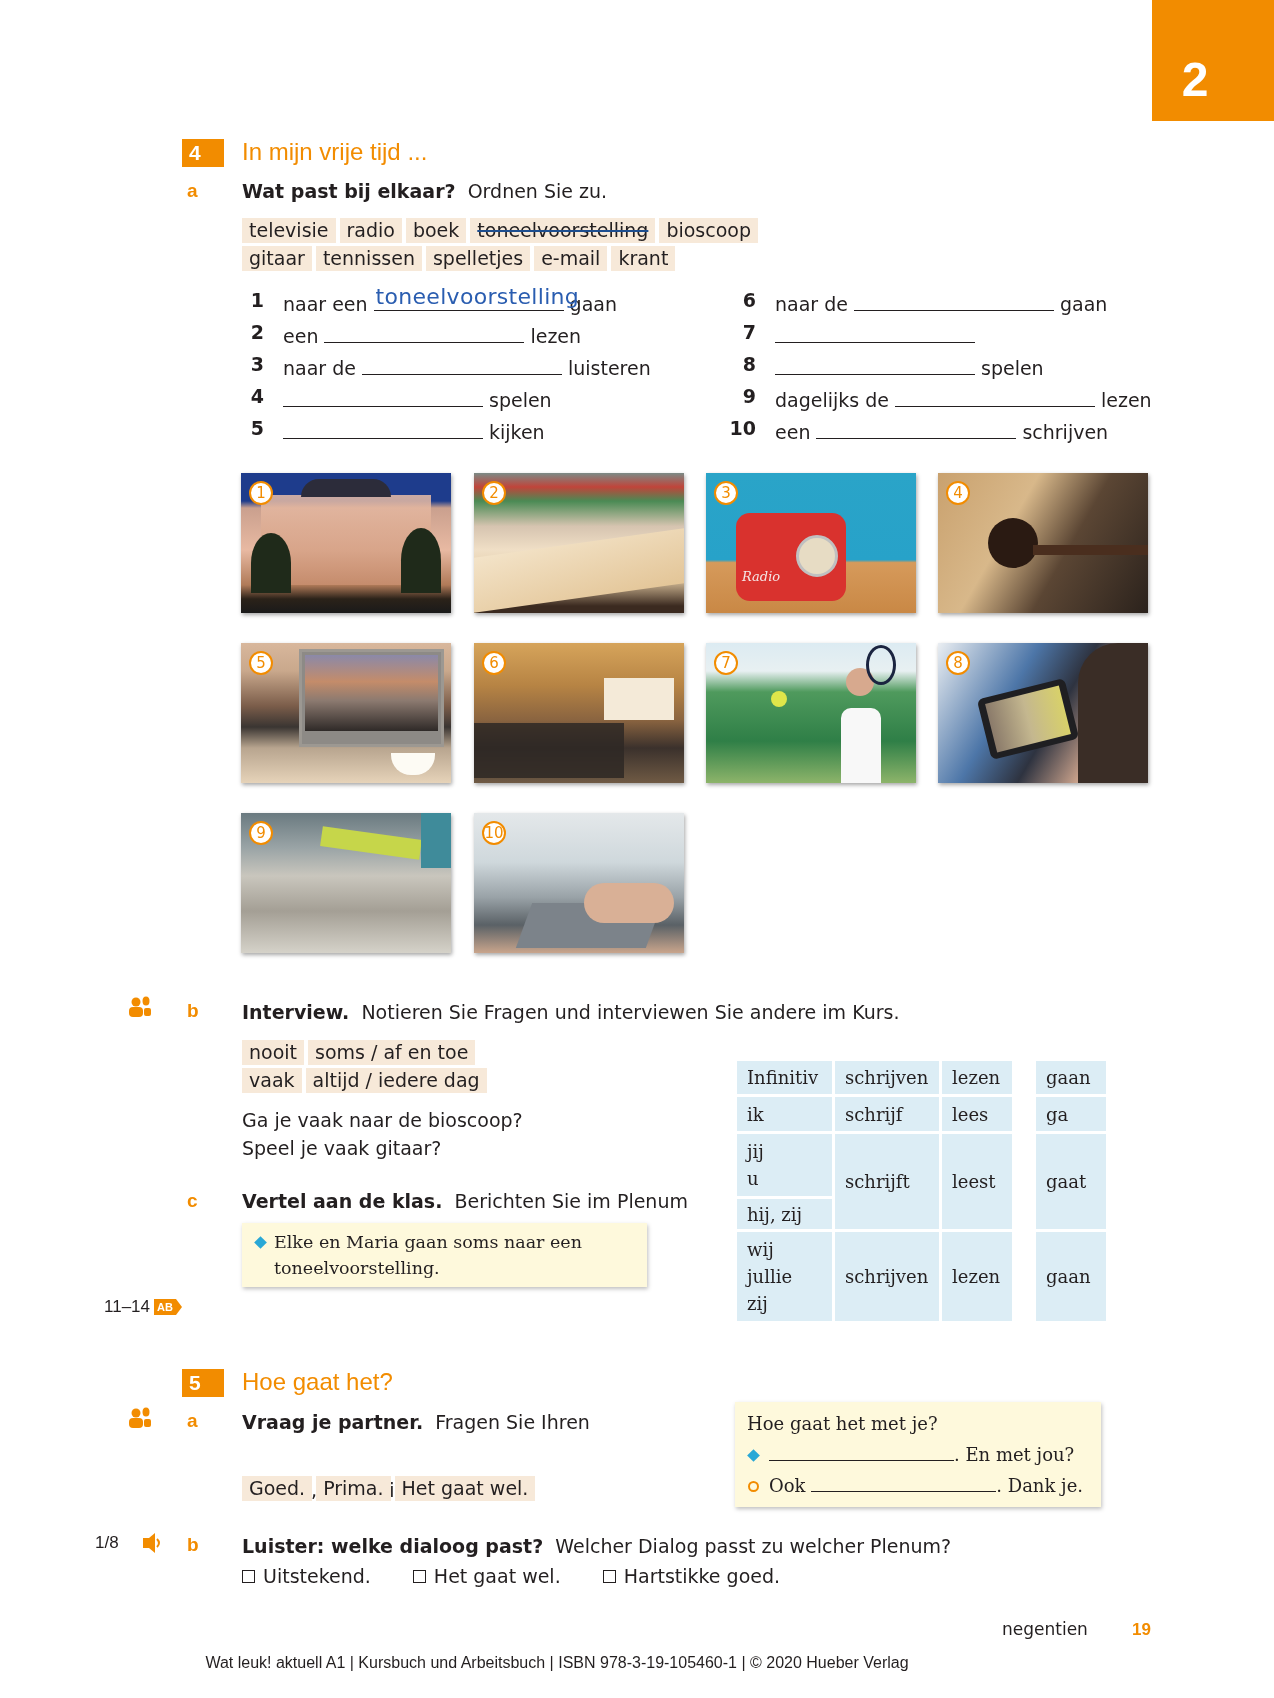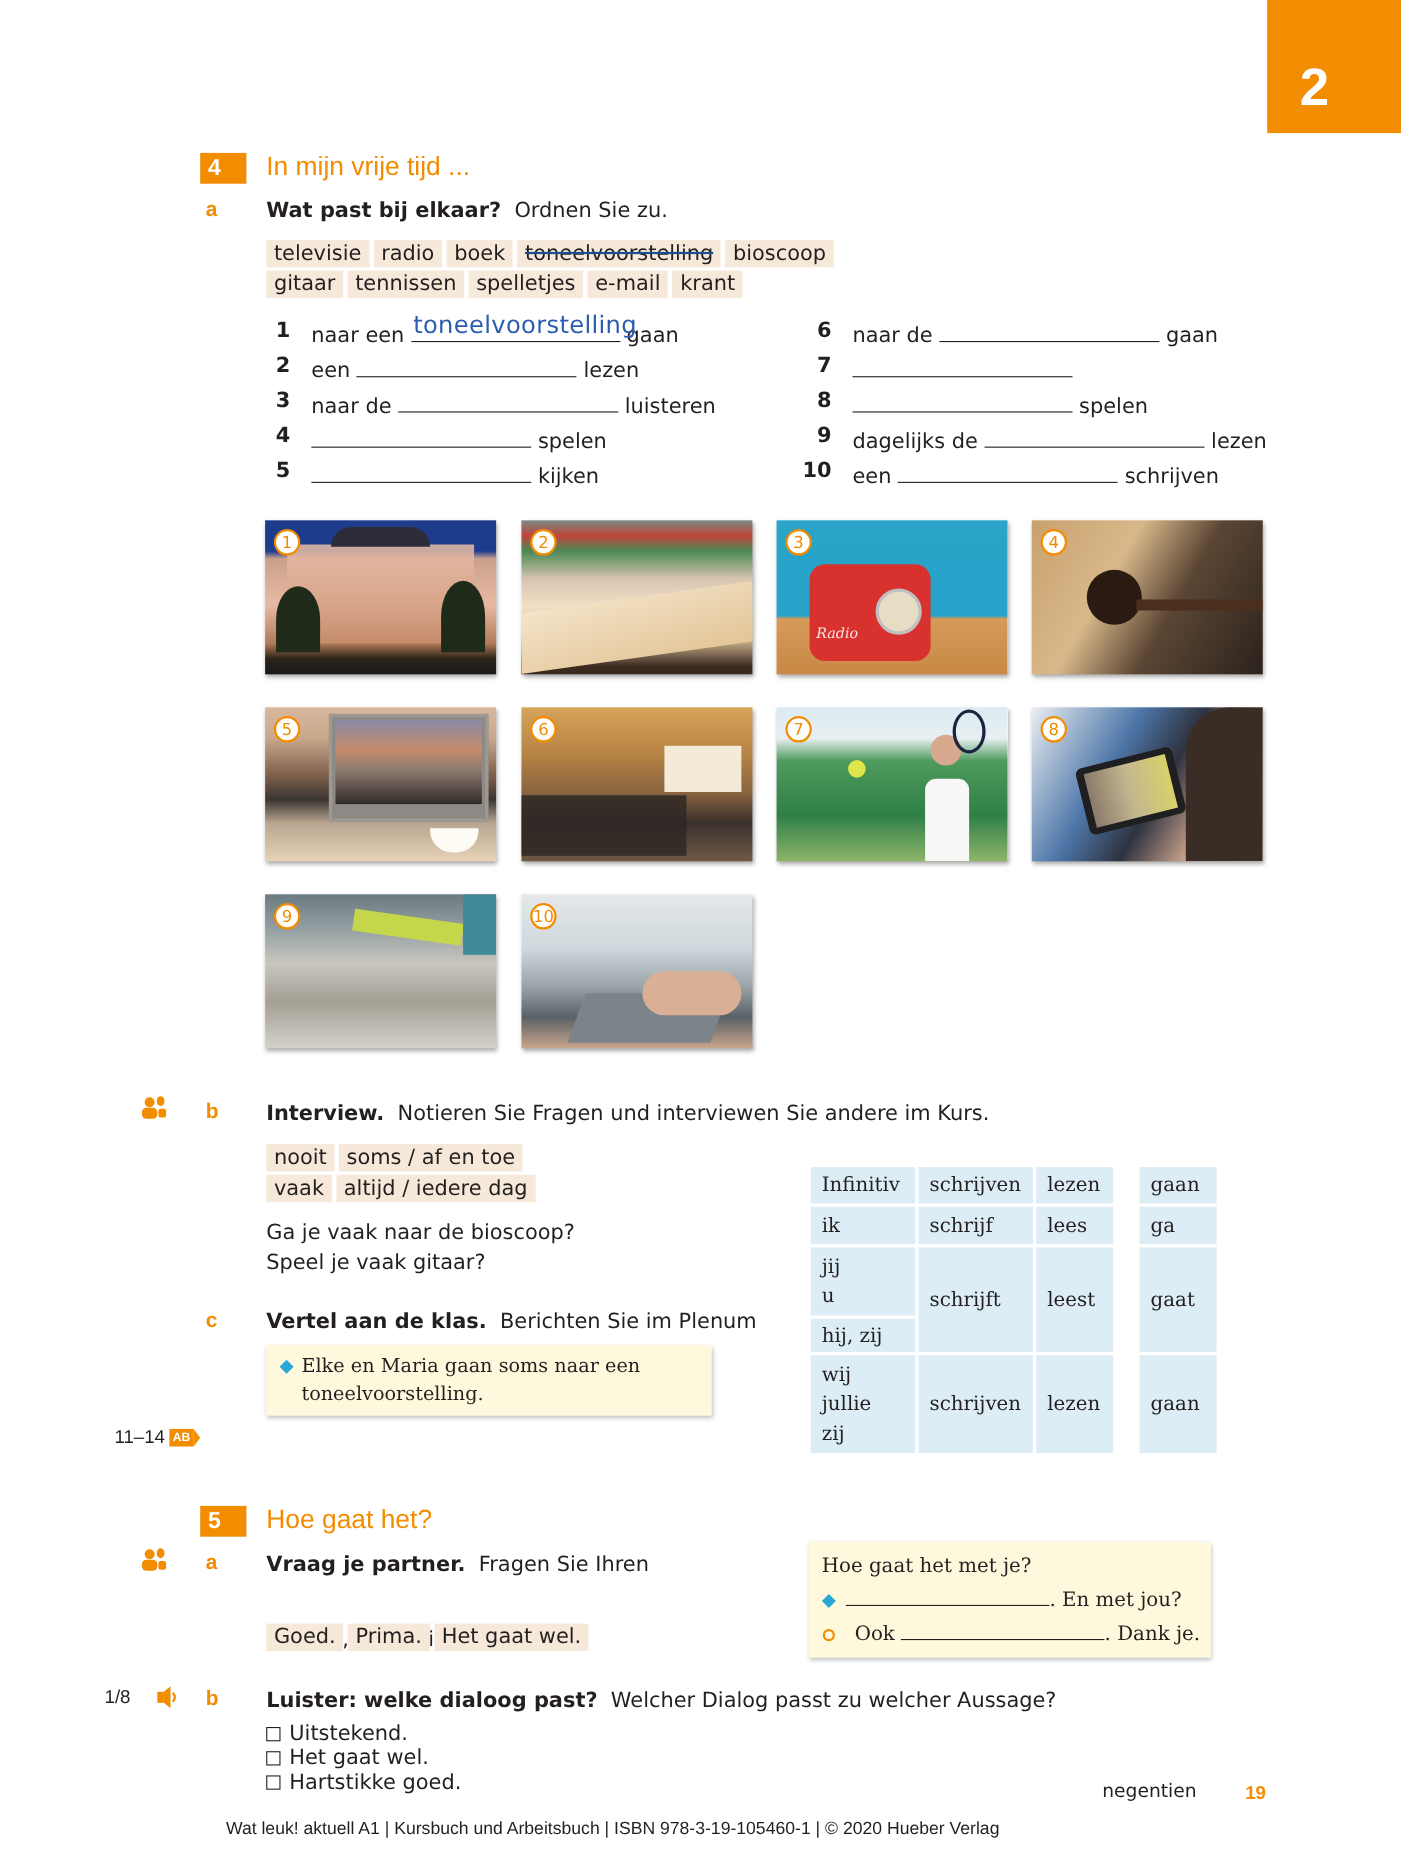--- a/index.html
+++ b/index.html
@@ -342,41 +342,41 @@
     <span class="chip">Het gaat wel.</span>
   </div>
 </div>
 
 <div class="note-box" style="left:735px; top:1402px; width:366px; font-size:18px; line-height:31px;">
   <div>Hoe gaat het met je?</div>
   <div class="note-line" style="padding-left:22px;">
     <span class="diamond" style="top:12px;"></span>
     <span class="note-blank" style="width:185px;"></span><span>. En met jou?</span>
   </div>
-  <div class="note-line" style="padding-left:22px;text-align:right;">
+  <div class="note-line" style="padding-left:22px;">
     <span class="ring" style="top:11px;"></span>
     <span>Ook</span>
     <span class="note-blank" style="width:185px;"></span><span>. Dank je.</span>
   </div>
 </div>
 
 <div class="audio-ref" style="left:95px; top:1532px;">
   <span>1/8</span>
   <svg class="speaker" viewBox="0 0 22 22">
     <rect x="2" y="6" width="6" height="10" fill="#f28c00"></rect>
     <polygon points="8,6 14,1 14,21 8,16" fill="#f28c00"></polygon>
     <path d="M16 7 Q20 11 16 15" stroke="#f28c00" stroke-width="2" fill="none"></path>
   </svg>
 </div>
 <div class="sub-letter" style="left:187px; top:1534px;">b</div>
 <div class="instr" style="left:242px; top:1532px;">
   <b>Luister: welke dialoog past?</b>&nbsp;
-  <span>Welcher Dialog passt zu welcher Aussage?</span>
-</div>
-<div class="checks" style="left:242px; top:1565px;flex-direction:column;">
+  <span>Welcher Dialog passt zu welcher Plenum?</span>
+</div>
+<div class="checks" style="left:242px; top:1565px;">
   <div class="check-item">
     <span class="checkbox"></span>
     <span>Uitstekend.</span>
   </div>
   <div class="check-item">
     <span class="checkbox"></span>
     <span>Het gaat wel.</span>
   </div>
   <div class="check-item">
     <span class="checkbox"></span>

